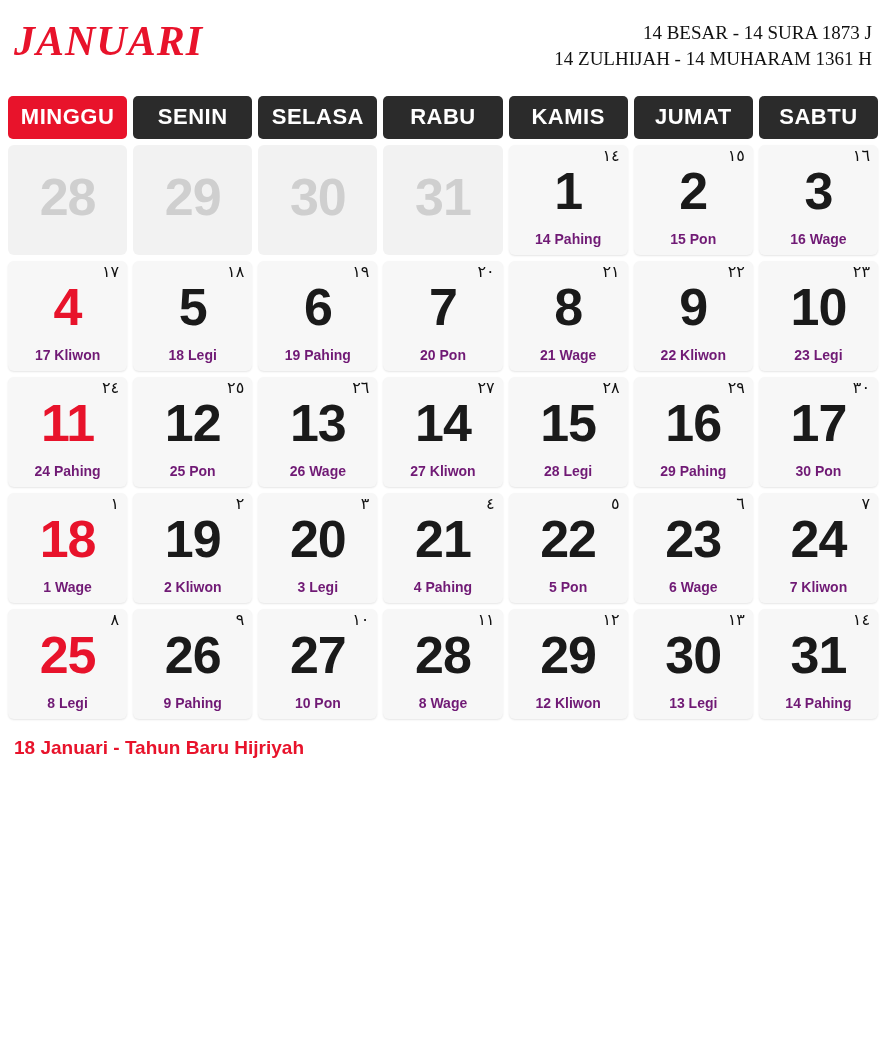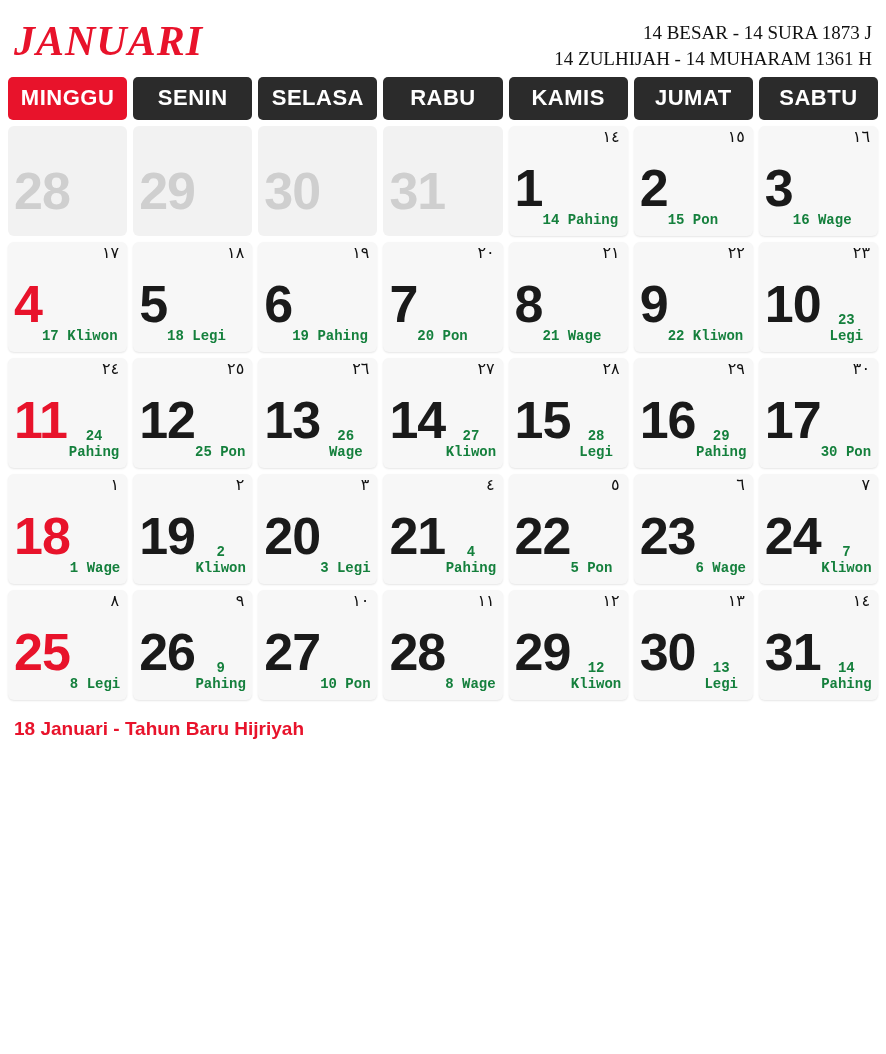--- a/index.html
+++ b/index.html
@@ -50,37 +50,39 @@
   }
   .dayname {
     background: #2b2b2b;
     color: #ffffff;
     font-weight: bold;
     font-size: 22px;
     text-align: center;
     padding: 8px 0 9px 0;
     border-radius: 5px;
     letter-spacing: 0.5px;
+    margin-top: 19px;
   }
   .dayname.sunday {
     background: #e8132b;
   }
   
   .weeks {
     display: grid;
     grid-template-columns: repeat(7, 1fr);
     gap: 6px;
   }
   .cell {
     position: relative;
     background: #f7f7f7;
     border-radius: 6px;
     height: 110px;
     padding: 4px 6px 6px 6px;
     display: flex;
+    flex-direction: column;
     align-items: center;
     justify-content: flex-start;
     box-shadow: 0 1px 2px rgba(0,0,0,0.10);
   }
   .cell.blank {
     background: #f2f2f2;
     box-shadow: none;
   }
   .hijri {
     position: absolute;
@@ -98,25 +100,24 @@
     color: #1a1a1a;
     line-height: 1;
     margin-top: 16px;
     letter-spacing: -1px;
   }
   .cell.red .daynum { color: #e8132b; }
   .cell.blank .daynum { color: #cfcfcf; margin-top: 22px; }
   .pasaran {
     font-size: 14px;
     font-weight: bold;
-    color: #15803d;
+    color: #701a75;
     margin-top: auto;
     padding-bottom: 2px;
     text-align: center;
-    font-family: Liberation Mono, monospace;
   }
   
   .notes {
     padding: 16px 6px 0 6px;
   }
   .note {
     color: #e8132b;
     font-weight: bold;
     font-size: 19px;
     line-height: 1.4;

